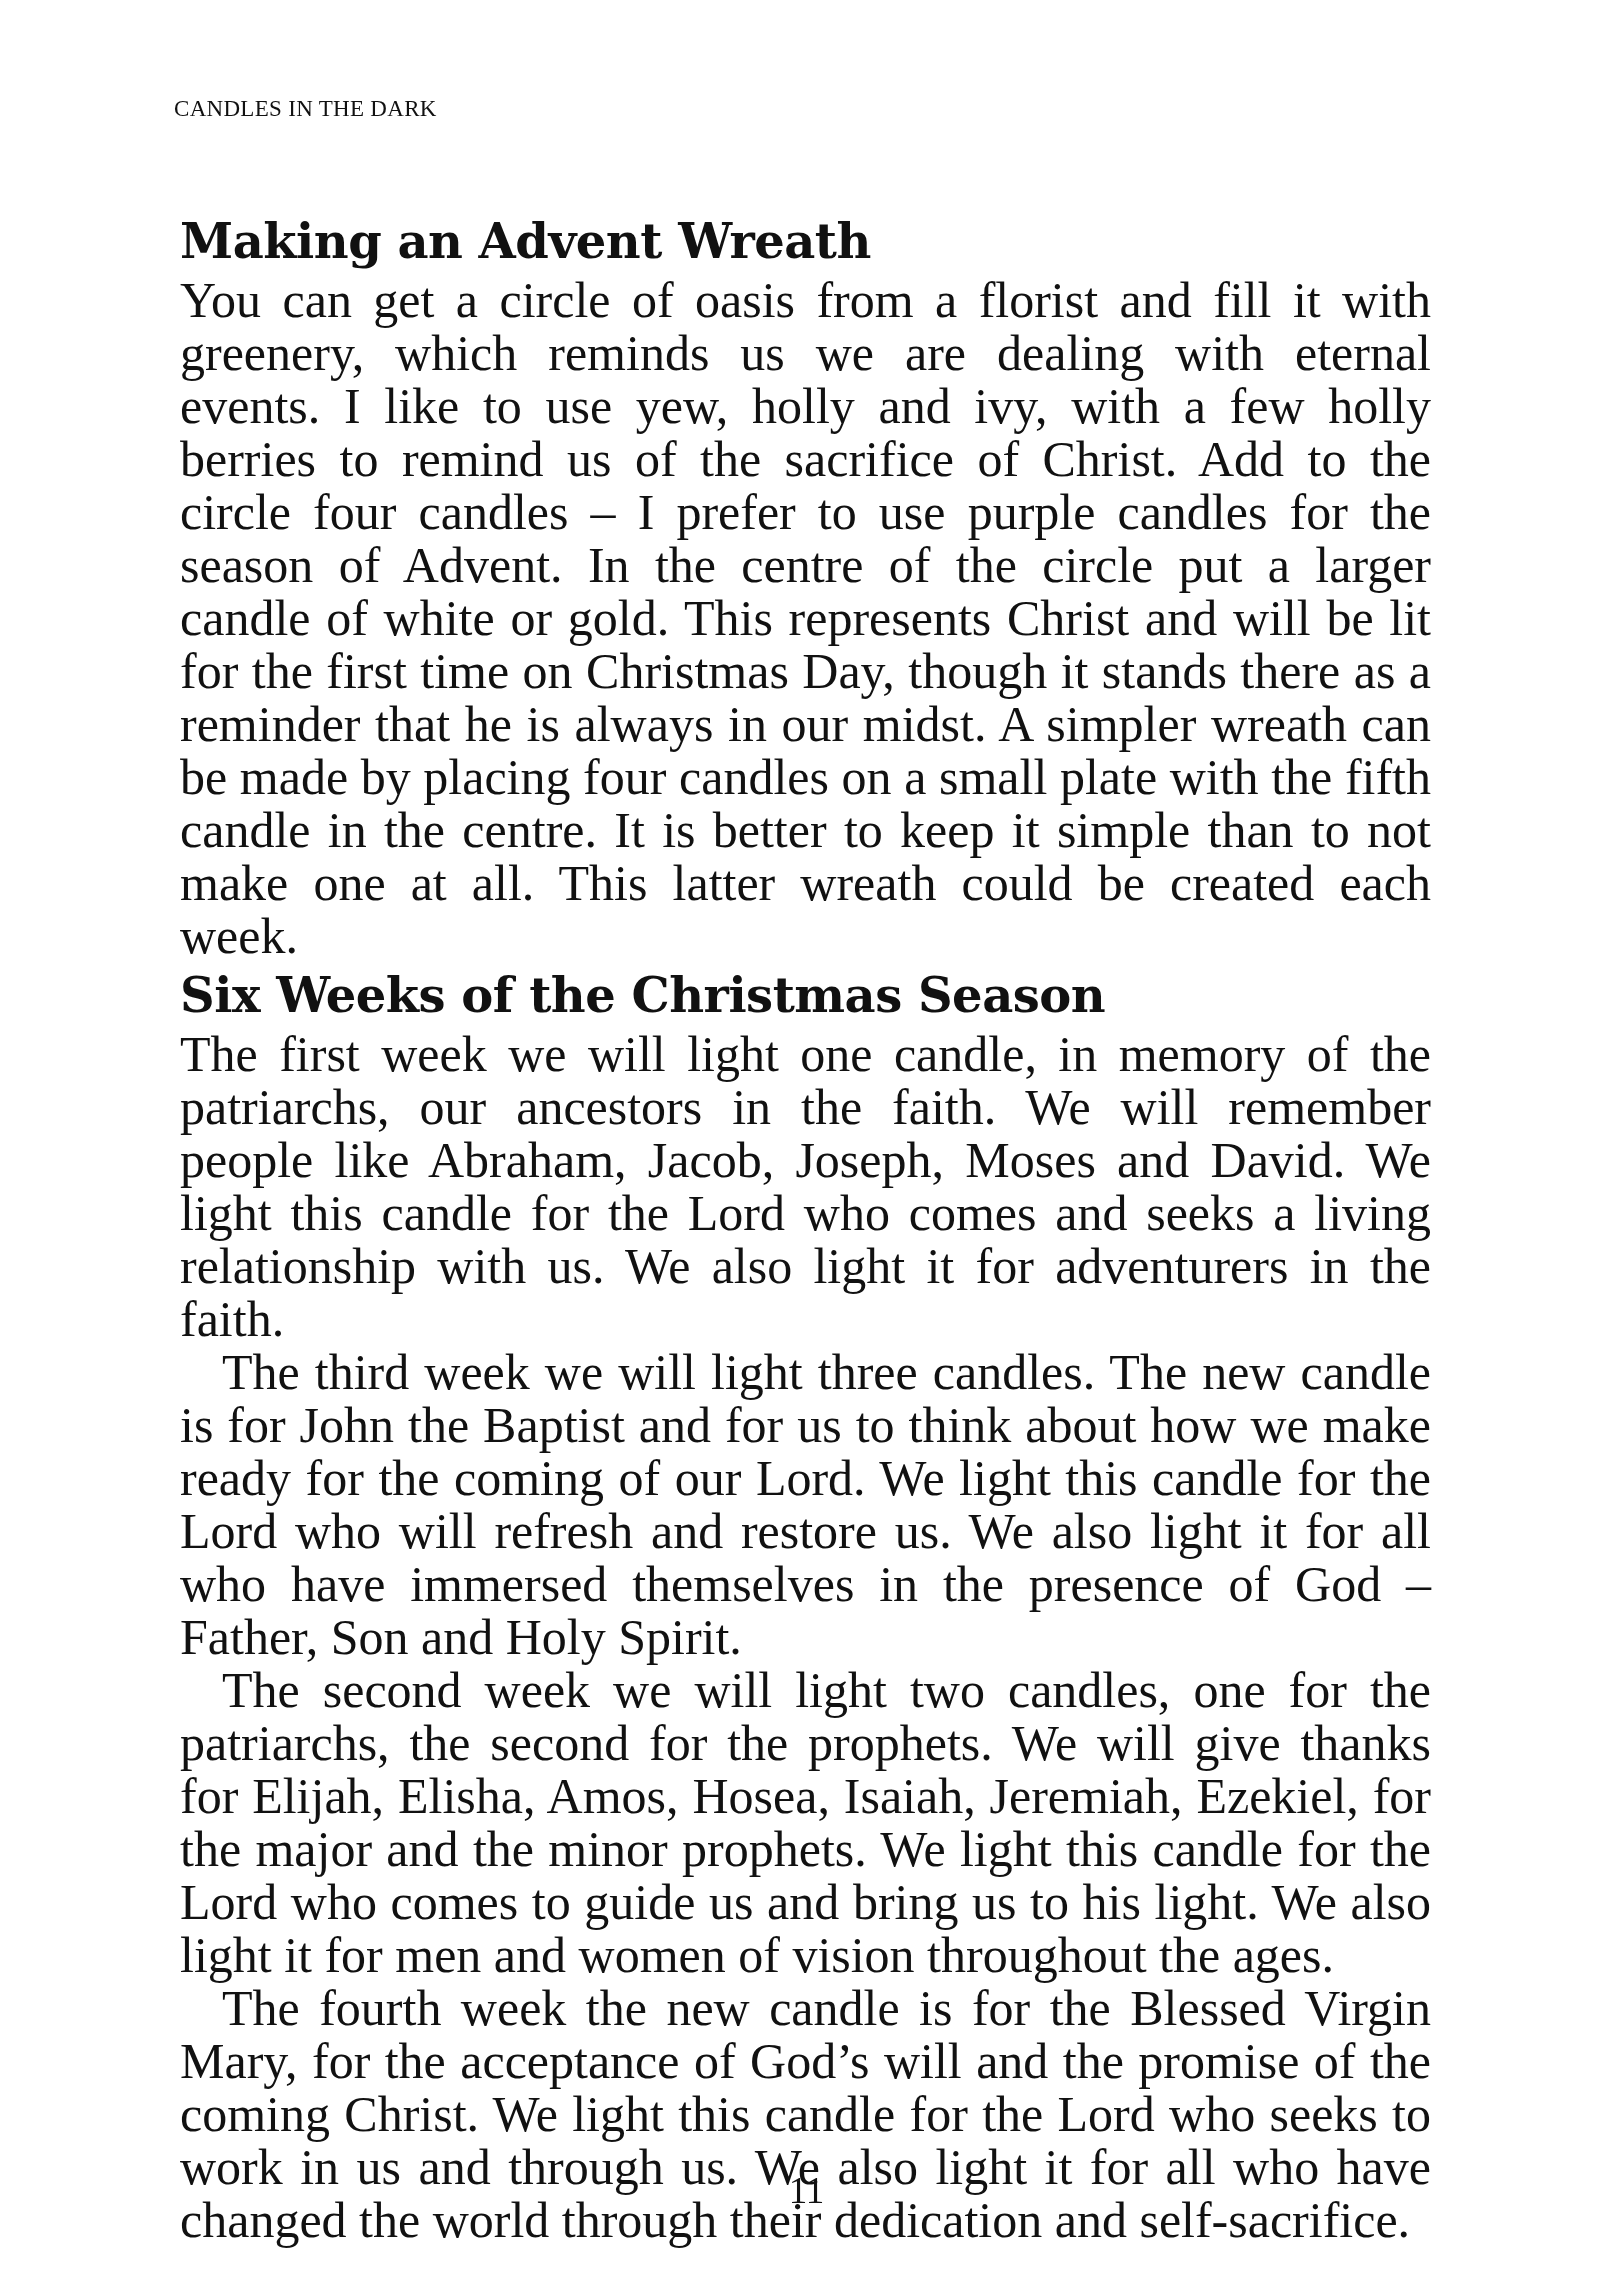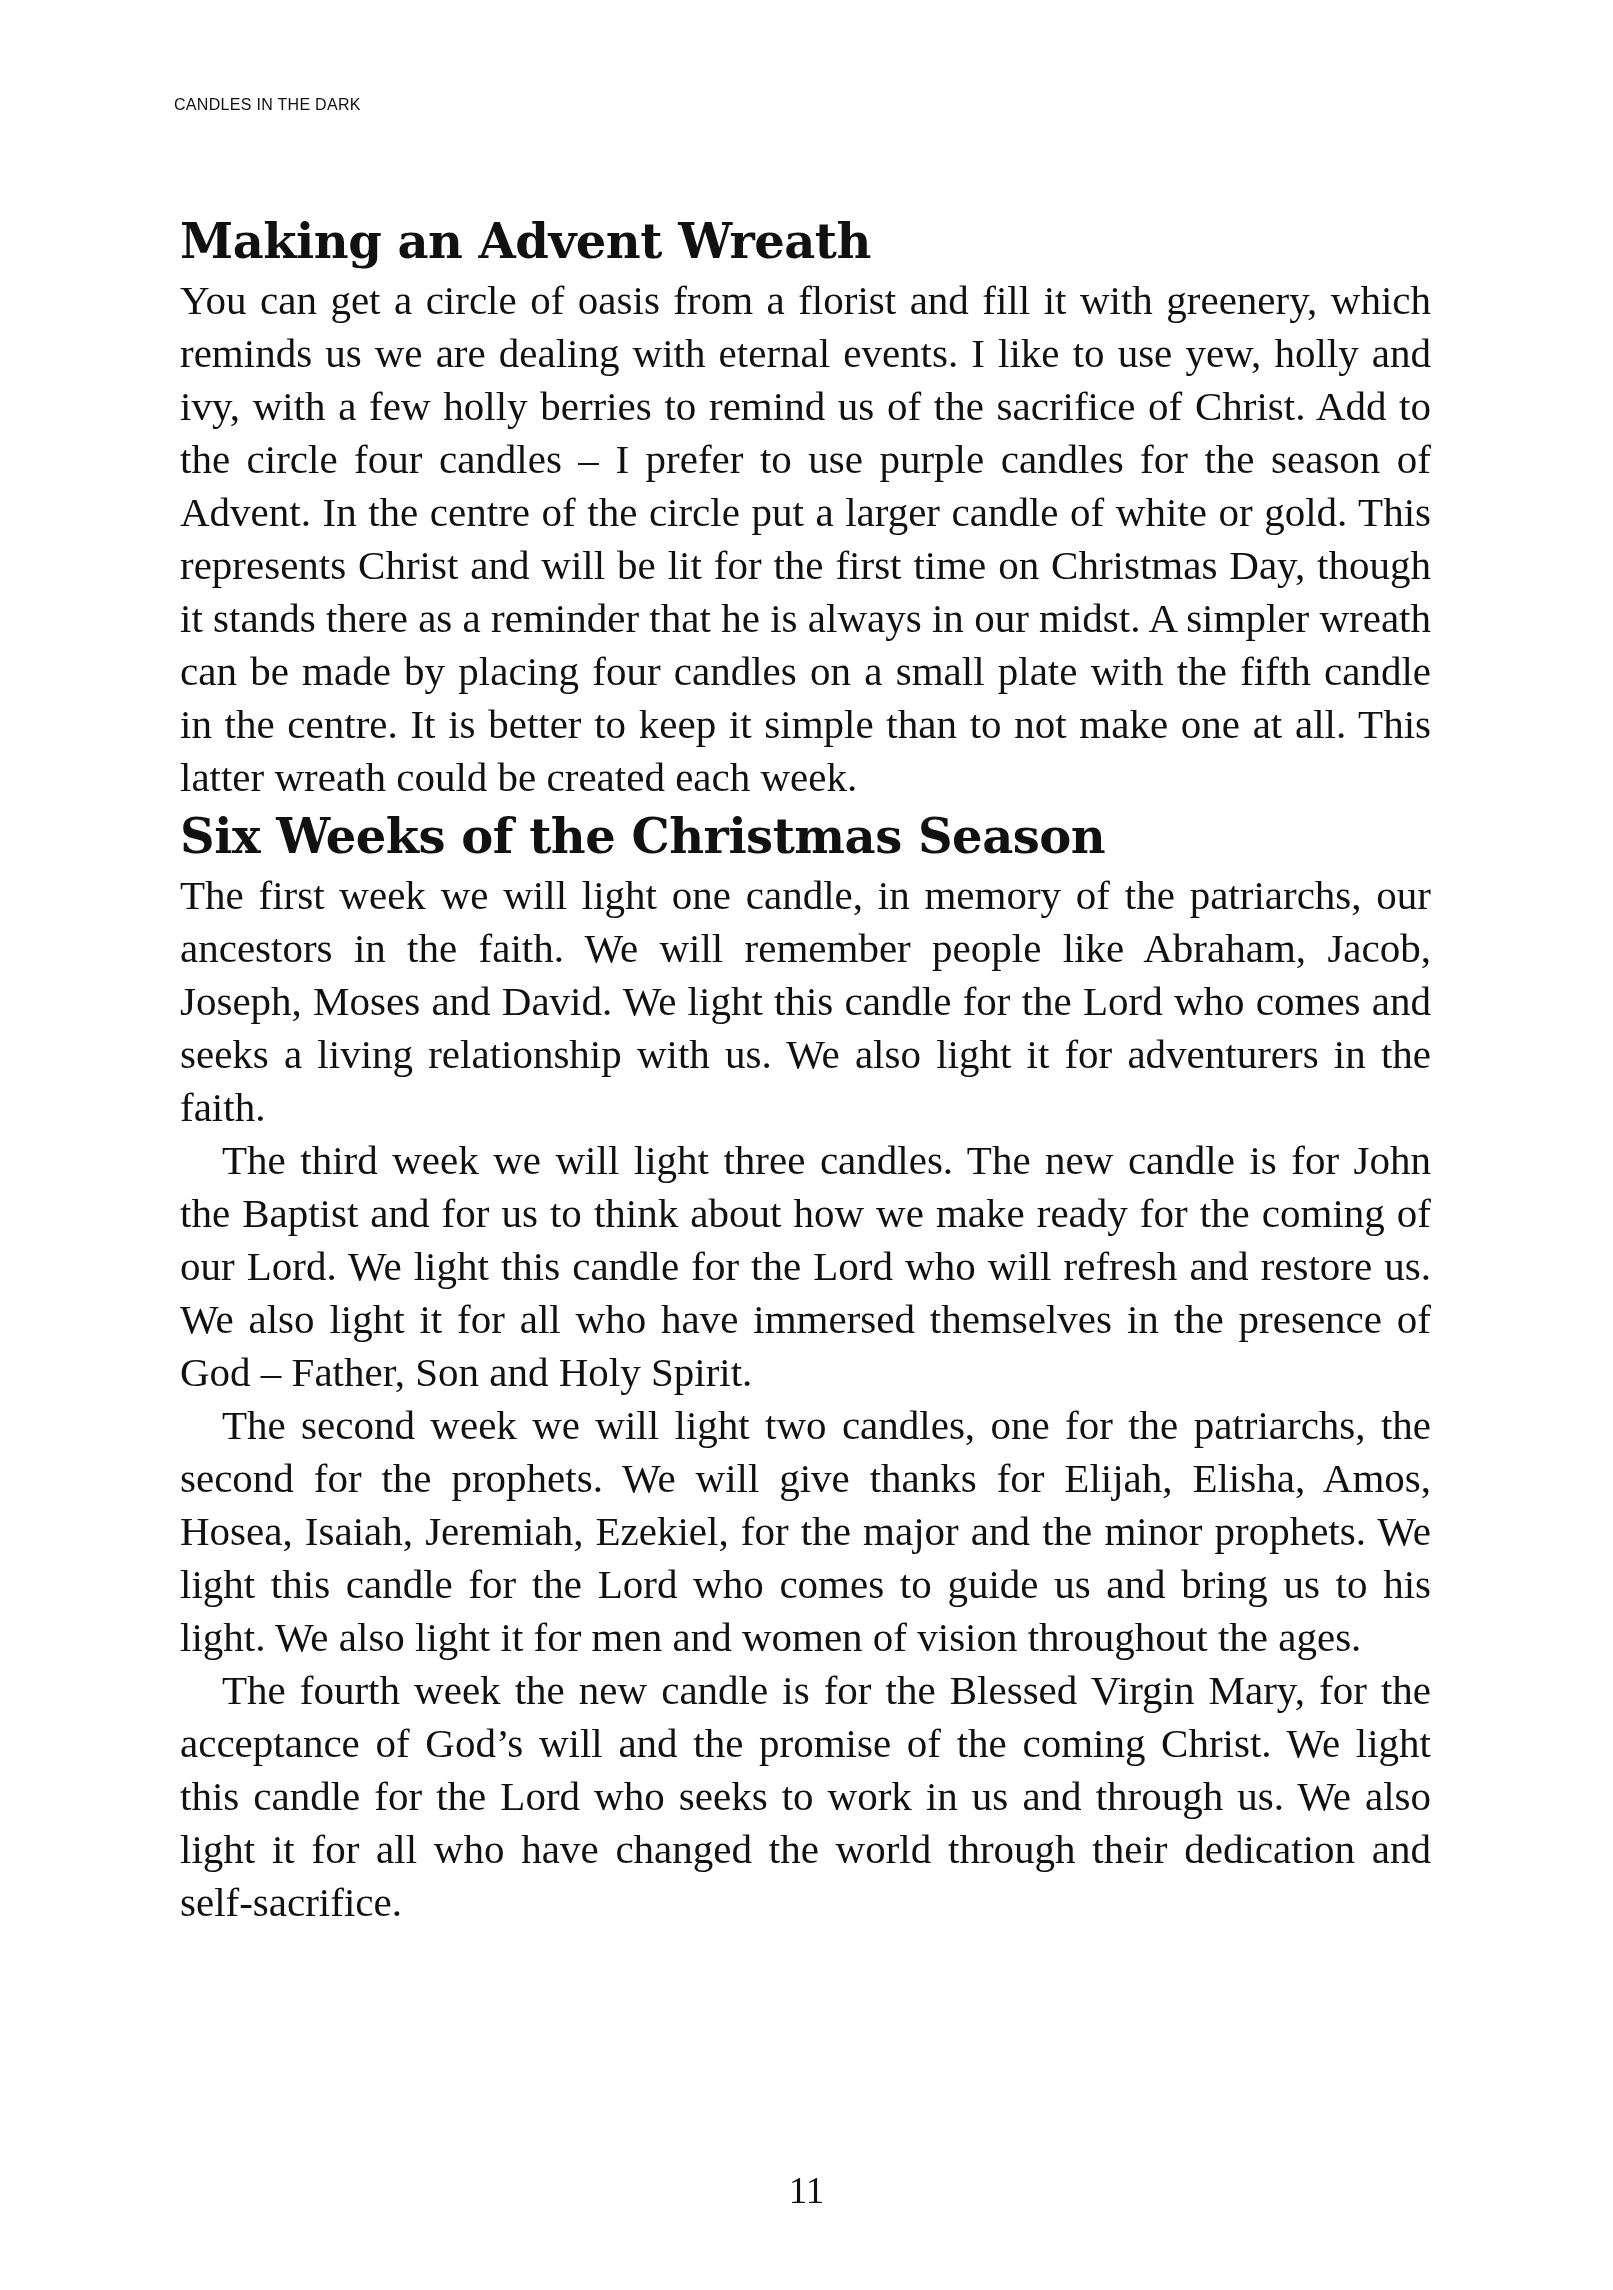--- a/index.html
+++ b/index.html
@@ -12,44 +12,44 @@
     height: 2291px;
     position: relative;
     overflow: hidden;
     font-family: "Liberation Serif", "DejaVu Serif", serif;
     color: #111111;
   }
   .running-head {
     position: absolute;
     left: 174px;
     top: 96px;
-    font-size: 16px;
+    font-size: 23px;
     letter-spacing: 0.3px;
-    font-family: Liberation Sans, sans-serif;
+    font-family: Liberation Serif, serif;
     text-align: right;
   }
   .content {
     position: absolute;
     left: 180px;
     width: 1251px;
     top: 209px;
   }
   h2 {
     margin: 0;
     font-family: "DejaVu Serif", "Liberation Serif", serif;
     font-weight: bold;
     font-size: 48px;
     line-height: 65px;
     letter-spacing: -0.5px;
   }
   h2.second {
   }
   p {
     margin: 0;
-    font-size: 41px;
+    font-size: 50px;
     line-height: 53px;
     text-align: justify;
     text-align-last: left;
   }
   p.indent {
     text-indent: 42px;
   }
   .page-number {
     position: absolute;
     left: 0;

